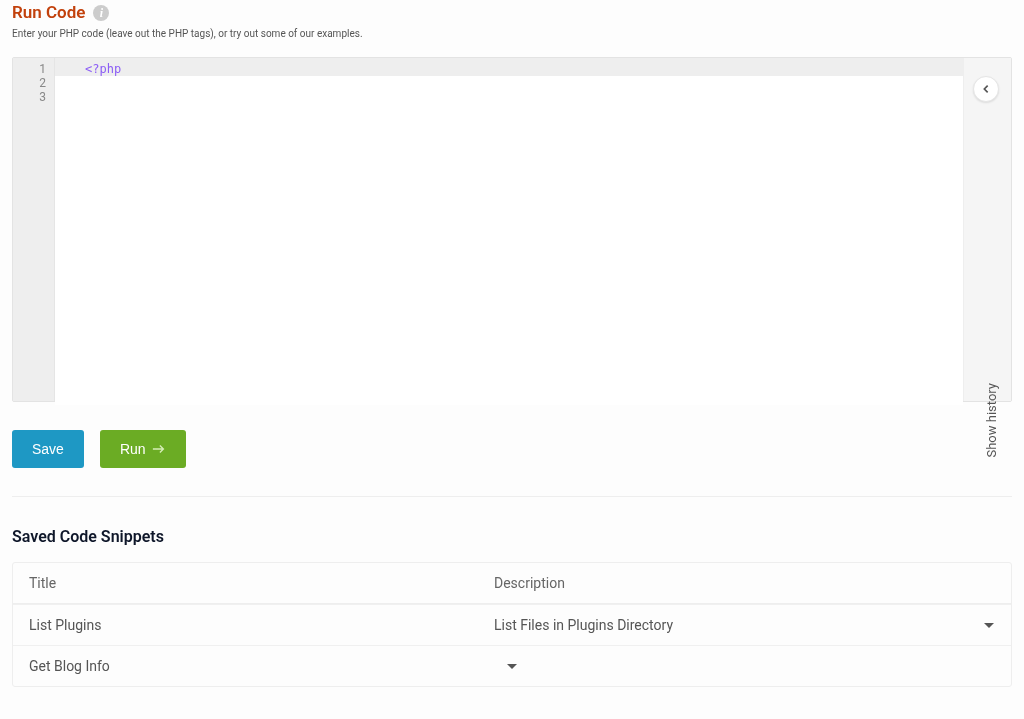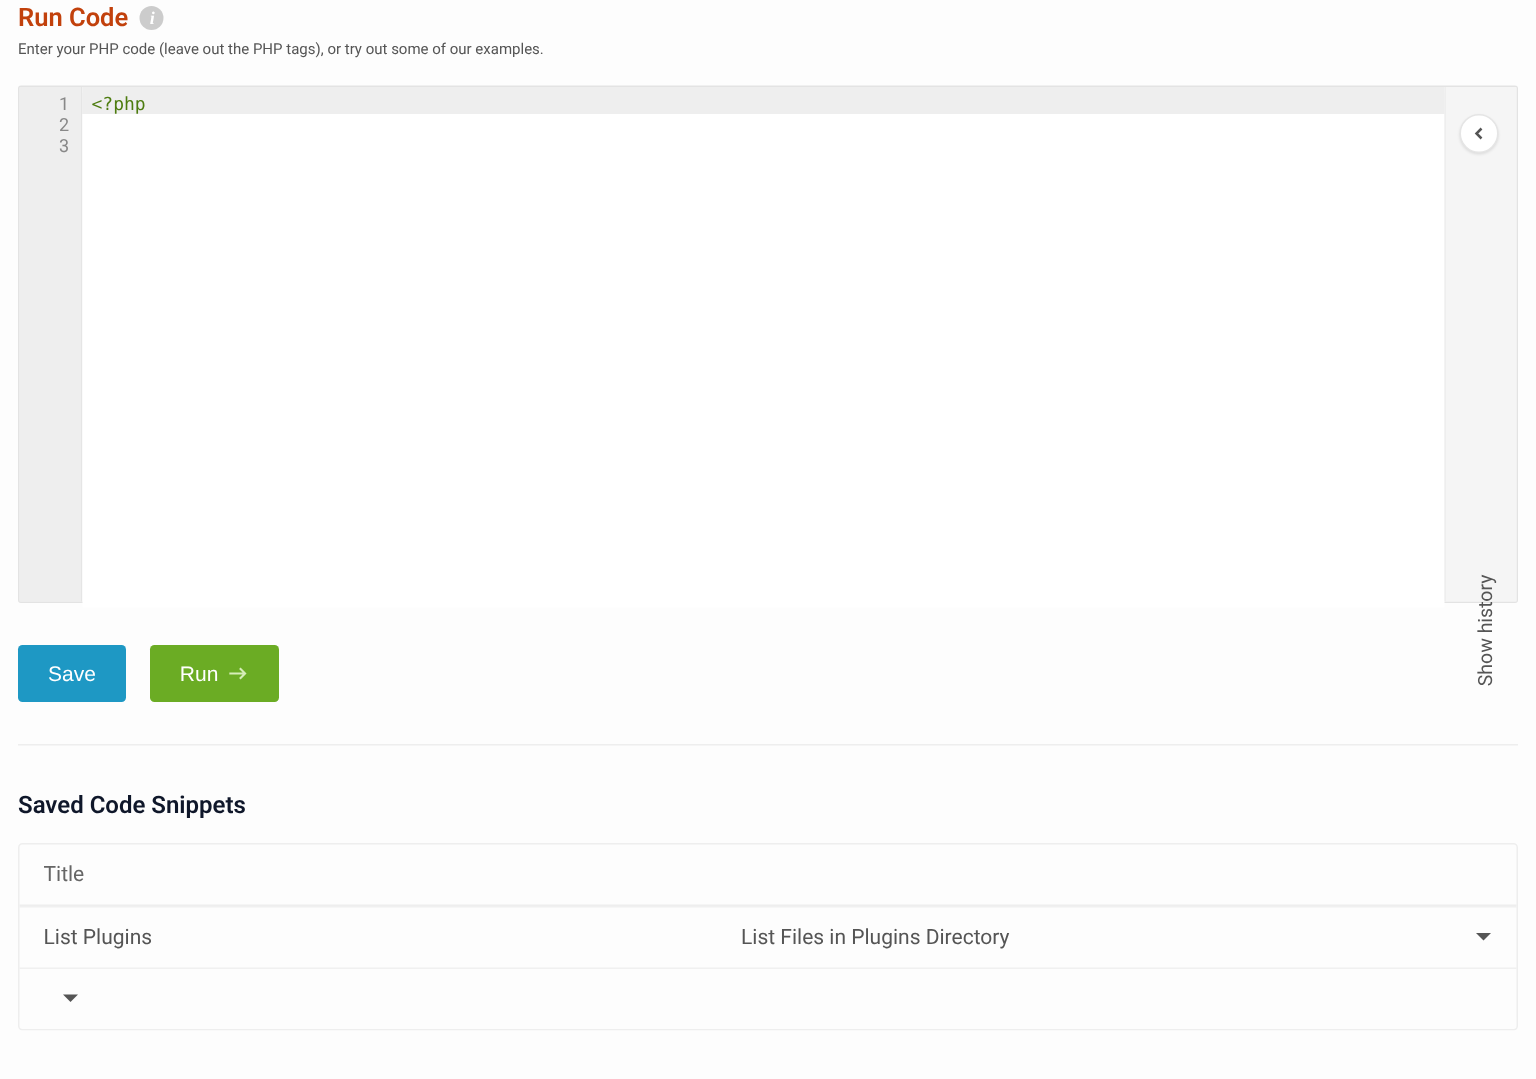--- a/index.html
+++ b/index.html
@@ -5,21 +5,21 @@
 * { margin: 0; padding: 0; box-sizing: border-box; }
 body { font-family: -apple-system, BlinkMacSystemFont, "Segoe UI", Roboto, Helvetica, Arial, sans-serif; background: #fdfdfd; color: #444; width: 1024px; padding: 0 12px; }
 .header { padding-top: 2px; }
 .header h2 { font-size: 17px; font-weight: 600; color: #c2410c; display: inline-block; }
 .info-icon { display:inline-block; width:16px; height:16px; border-radius:50%; background:#ccc; color:#fff; font-size:12px; font-weight:bold; text-align:center; line-height:16px; vertical-align:1px; margin-left:4px; font-style: italic; font-family: Georgia, serif; }
 .subtitle { font-size: 10px; color: #555; margin-top: 6px; }
 .editor-wrap { position: relative; margin-top: 18px; border:1px solid #e3e3e3; background:#f5f5f5; border-radius:2px; display:flex; height:345px; }
 .gutter { width: 42px; background:#eeeeee; border-right:1px solid #e5e5e5; padding-top:4px; }
 .gutter .ln { font-size:12px; color:#888; text-align:right; padding-right:8px; height:14px; line-height:14px; }
 .code-area { flex:1; background:#fff; margin-right:48px; position:relative; }
-.code-firstline { background:#eeeeee; height:14px; font-family: Consolas, Monaco, monospace; font-size:12px; color:#4d7c0f; padding-left:6px; line-height:14px; margin-top:0; }
+.code-firstline { background:#eeeeee; height:14px; font-family: Consolas, Monaco, monospace; font-size:12px; color:#8b5cf6; padding-left:6px; line-height:14px; margin-top:0;margin-left:24px; }
 .code-rest { background:#fff; height:calc(100% - 14px); }
 .code-firstline-wrap { padding-top:4px; background:#eeeeee; }
 .right-rail { position:absolute; right:0; top:0; bottom:0; width:48px; background:#f5f5f5; border-left:1px solid #eee; }
 .collapse-btn { position:absolute; top:18px; right:12px; width:26px; height:26px; border-radius:50%; background:#fff; border:1px solid #e5e5e5; box-shadow:0 1px 2px rgba(0,0,0,0.1); display:flex; align-items:center; justify-content:center; cursor:pointer; }
 .collapse-btn svg { width:10px; height:10px; stroke:#555; }
 .show-history { position:absolute; right:12px; bottom:18px; transform: rotate(-90deg); transform-origin: right bottom; font-size:13px; color:#555; cursor:pointer; white-space:nowrap; }
 .actions { margin-top:28px; }
 .btn { display:inline-flex; align-items:center; gap:6px; border:none; border-radius:3px; padding:11px 20px; font-size:14px; color:#fff; cursor:pointer; }
 .btn-save { background:#1e98c4; }
 .btn-run { background:#6bac24; margin-left:12px; }
@@ -79,27 +79,29 @@
   </button>
 </div>
 
 <div class="divider"></div>
 
 <h3 class="snippets-title">Saved Code Snippets</h3>
 
 <div class="snippets-table">
   <div class="snip-headrow">
     <div class="col-title">Title</div>
+    <div class="col-desc">Description</div>
     <div class="col-caret"></div>
   </div>
   <div class="snip-row">
     <div class="col-title">List Plugins</div>
     <div class="col-desc">List Files in Plugins Directory</div>
     <div class="col-caret"><svg viewBox="0 0 12 8">
           <path d="M1 1 L6 6 L11 1 Z"></path>
         </svg></div>
   </div>
   <div class="snip-row">
+    <div class="col-title">Get Blog Info</div>
     <div class="col-caret"><svg viewBox="0 0 12 8">
           <path d="M1 1 L6 6 L11 1 Z"></path>
         </svg></div>
   </div>
 </div>
 
 </body></html>

